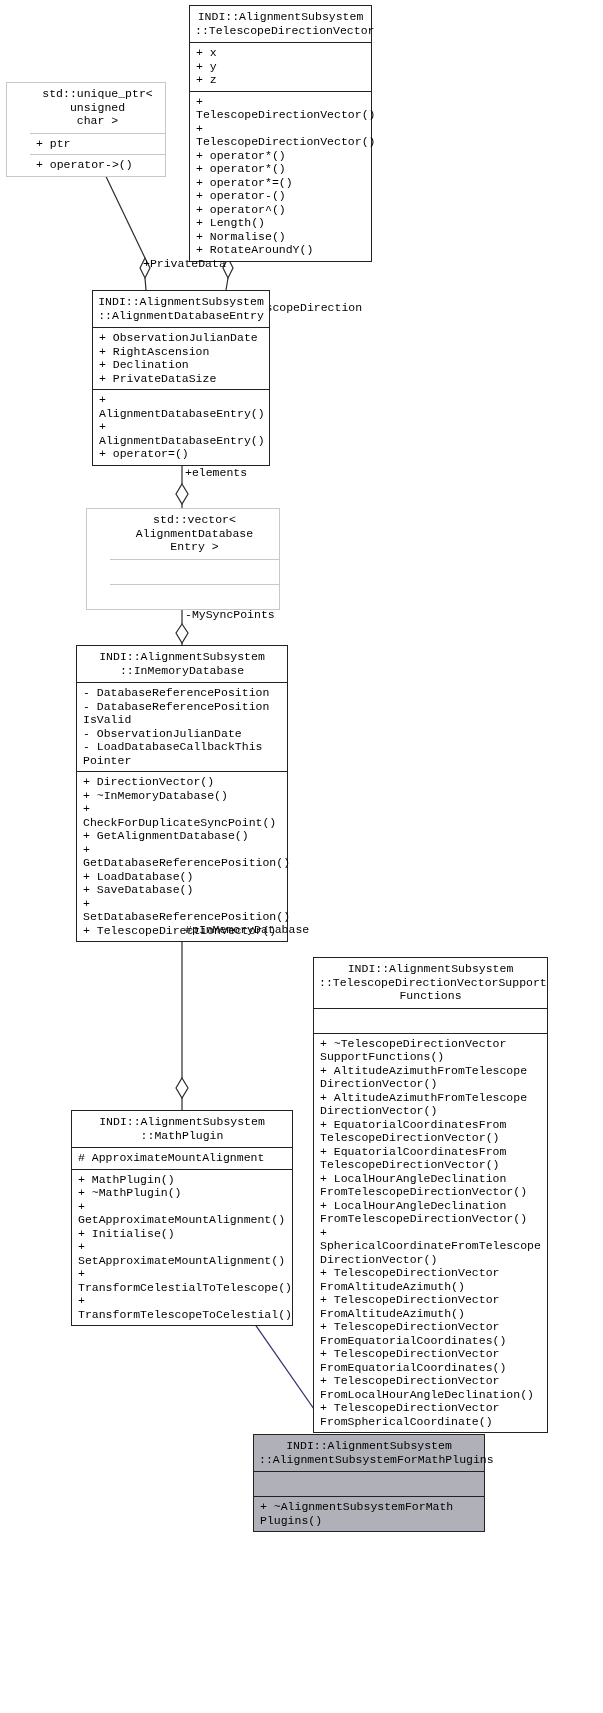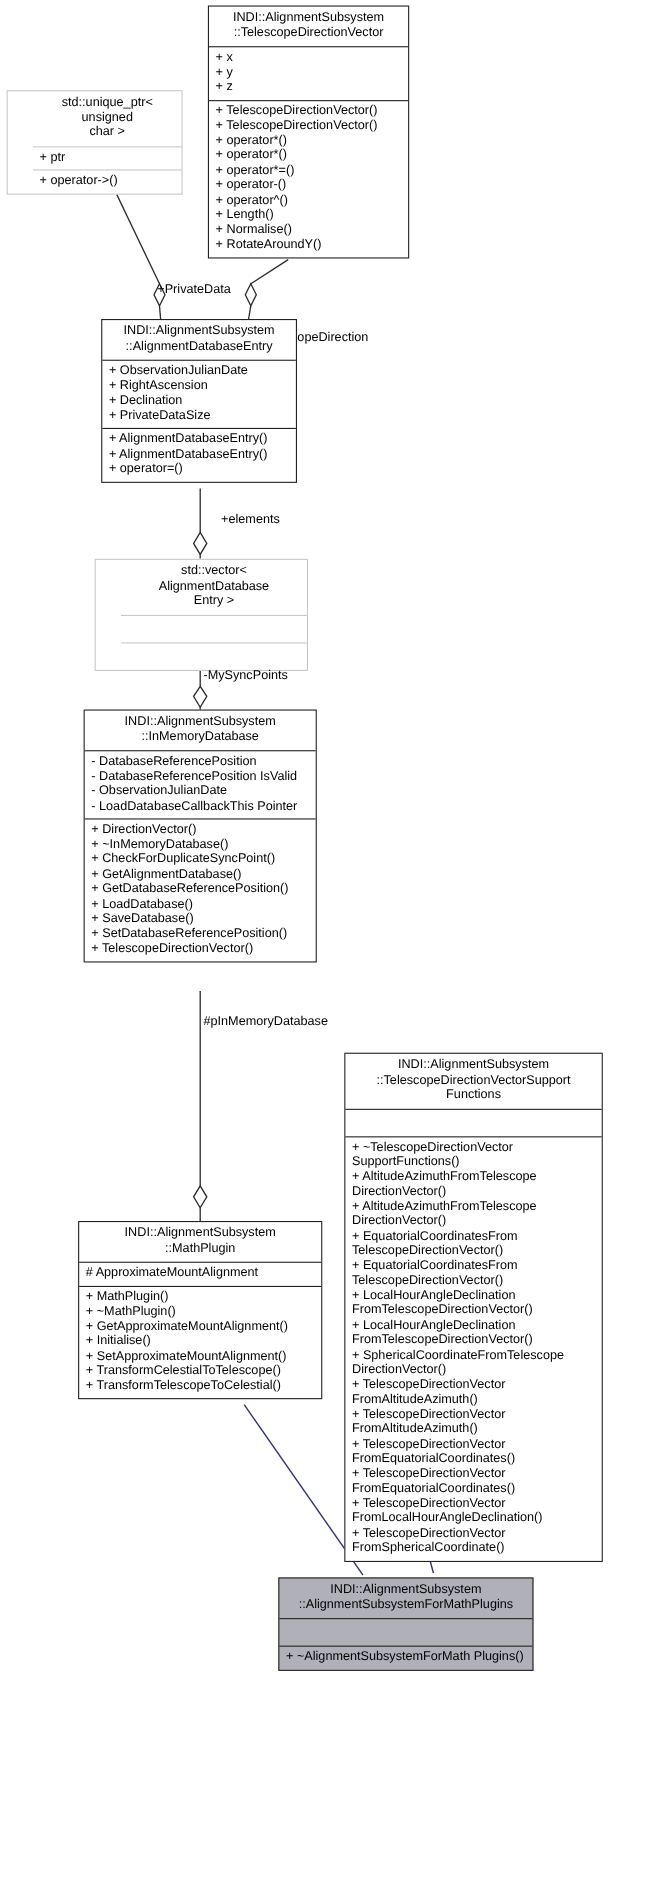--- a/index.html
+++ b/index.html
@@ -13,20 +13,21 @@
     height: 1713px;
     position: relative;
     overflow: hidden;
     -webkit-font-smoothing: antialiased;
   }
   #canvas {
     position: absolute;
     left: 0; top: 0;
     width: 530px;
     height: 1713px;
+    font-family: Liberation Mono, monospace;
   }
   svg.edges {
     position: absolute;
     left: 0; top: 0;
     width: 603px;
     height: 1713px;
     pointer-events: none;
   }
 
   
@@ -170,21 +171,21 @@
       <div class="member">+ PrivateDataSize</div>
     </div>
     <div class="sep"></div>
     <div class="compartment">
       <div class="member">+ AlignmentDatabaseEntry()</div>
       <div class="member">+ AlignmentDatabaseEntry()</div>
       <div class="member">+ operator=()</div>
     </div>
   </div>
 
-  <div class="edge-label" style="left:185px; top:466px;margin-left:16px;">+elements</div>
+  <div class="edge-label" style="left:185px; top:466px;">+elements</div>
 
   <div class="node light" style="left:86px; top:508px; width:194px;">
     <div class="title">std::vector&lt; AlignmentDatabase
 Entry &gt;</div>
     <div class="sep"></div>
     <div class="compartment empty"></div>
     <div class="sep"></div>
     <div class="compartment empty"></div>
   </div>
 

